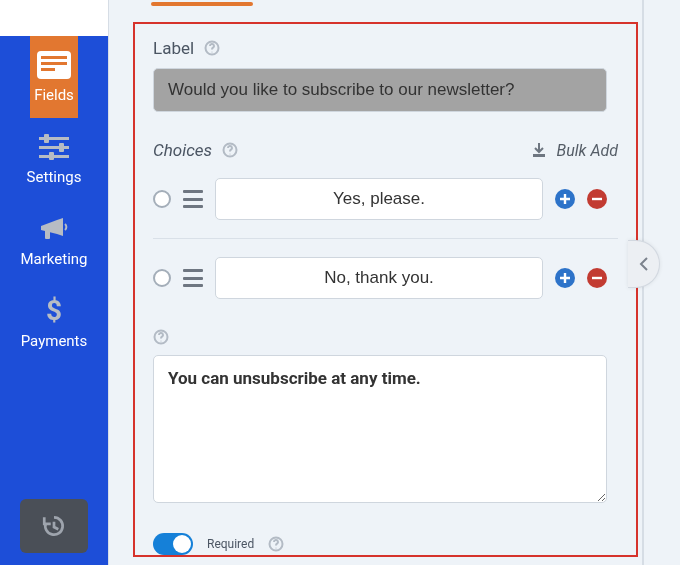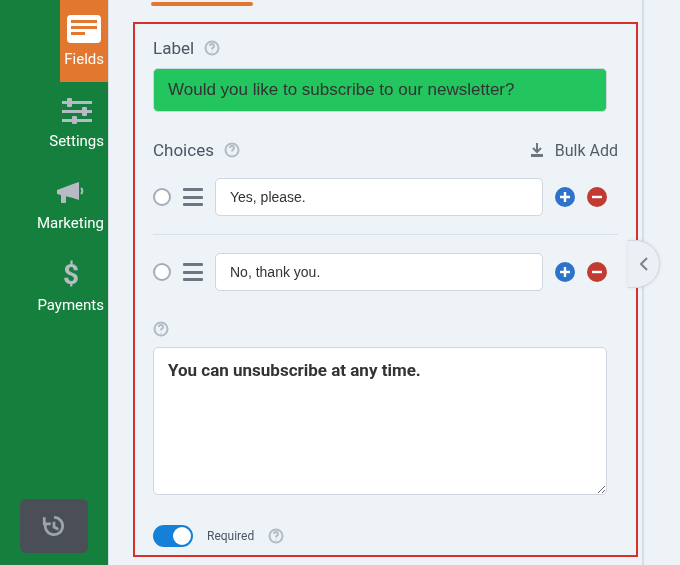--- a/index.html
+++ b/index.html
@@ -1,44 +1,44 @@
 <!DOCTYPE html>
 <html><head>
 <meta charset="utf-8">
 <style>
   * { box-sizing: border-box; margin: 0; padding: 0; }
   html, body { width: 680px; height: 565px; font-family: -apple-system, BlinkMacSystemFont, "Segoe UI", Roboto, sans-serif; background: #fff; overflow: hidden; }
   .app { display: flex; width: 100%; height: 100%; }
-  .sidebar { width: 108px; background: #15803d; display: flex; flex-direction: column; align-items: flex-end; position: relative; }
+  .sidebar { width: 108px; background: #1d4ed8; display: flex; flex-direction: column; align-items: center; position: relative; margin-top: 36px; }
   .side-item { display: flex; flex-direction: column; align-items: center; justify-content: center; gap: 6px; padding: 14px 4px 14px; color: #fff; font-size: 15px; cursor: pointer; }
   .side-item.active { background: #e27730; }
   .side-item .icon-box { width: 36px; height: 30px; display: flex; align-items: center; justify-content: center; }
   .side-item.active .icon-svg { fill: #fff; }
   .side-item .icon-svg { fill: #b7bcc4; }
   .side-item.active .icon-svg { fill: #fff; }
   .side-label { color: #fff; font-weight: 400; }
   .bottom-btn { position: absolute; bottom: 12px; left: 20px; width: 68px; height: 54px; background: #4a4f57; border-radius: 6px; display: flex; align-items: center; justify-content: center; cursor: pointer; }
   .bottom-btn svg { fill: #9ea4ad; }
   .main { flex: 1; position: relative; background: #eef3f8; border-left: 1px solid #d6dde5; }
   .canvas { position: absolute; left: 12px; right: 42px; top: 0; bottom: 0; background: #eef3f8; }
   .tab-indicator { position: absolute; top: 2px; left: 30px; width: 102px; height: 4px; background: #e27730; border-radius: 2px; }
   .panel { position: absolute; top: 22px; left: 12px; right: 0; bottom: 8px; border: 2px solid #d6322b; padding: 14px 18px 24px 18px; }
   .section-label { color: #4b5563; font-size: 17px; margin-bottom: 10px; display: flex; align-items: center; gap: 10px; }
   .help-icon { width: 16px; height: 16px; display: inline-flex; align-items: center; justify-content: center; }
   .help-icon svg { fill: none; stroke: #b3bbc5; stroke-width: 2; }
-  .txt-input { width: 454px; max-width: 100%; padding: 11px 14px; font-size: 17px; border: 1px solid #cfd6de; border-radius: 5px; background: #22c55e; color: #333; }
-  .choices-header { display: flex; align-items: center; justify-content: space-between; margin-top: 28px; margin-bottom: 14px; }
+  .txt-input { width: 454px; max-width: 100%; padding: 11px 14px; font-size: 17px; border: 1px solid #cfd6de; border-radius: 5px; background: #a3a3a3; color: #333; }
+  .choices-header { display: flex; align-items: center; justify-content: space-between; margin-top: 28px; margin-bottom: 14px; font-style: italic; }
   .bulk-add { display: flex; align-items: center; gap: 10px; color: #555d67; font-size: 16px; cursor: pointer; }
   .bulk-add svg { fill: #6e7681; }
   .choice-row { display: flex; align-items: center; gap: 12px; padding: 4px 0; }
   .choice-rows-sep { border-top: 1px solid #d9e0e8; margin: 14px 0 14px 0; }
   .radio-dot { width: 18px; height: 18px; border: 2px solid #a4aeb9; border-radius: 50%; background: #fff; flex-shrink: 0; cursor: pointer; }
   .drag-handle { width: 20px; height: 18px; flex-shrink: 0; cursor: grab; display: flex; flex-direction: column; justify-content: space-between; }
   .drag-handle span { display: block; height: 3px; background: #6e7681; border-radius: 1px; }
-  .choice-input { flex: 1; max-width: 328px; padding: 10px 14px; font-size: 14px; border: 1px solid #cfd6de; border-radius: 5px; background: #fff; color: #333; }
+  .choice-input { flex: 1; max-width: 328px; padding: 10px 14px; font-size: 17px; border: 1px solid #cfd6de; border-radius: 5px; background: #fff; color: #333; text-align: center; }
   .circ-btn { width: 20px; height: 20px; border-radius: 50%; display: flex; align-items: center; justify-content: center; color: #fff; font-weight: bold; font-size: 14px; cursor: pointer; flex-shrink: 0; }
   .add-btn { background: #2d73c9; }
   .remove-btn { background: #c23b32; }
   .desc-block { margin-top: 26px; }
   .desc-ta { width: 454px; max-width: 100%; height: 148px; padding: 12px 14px; font-size: 17px; border: 1px solid #cfd6de; border-radius: 5px; background: #fff; color: #333; resize: both; font-family: inherit; font-weight: bold; }
   .required-row { display: flex; align-items: center; gap: 14px; margin-top: 26px; }
   .toggle { width: 40px; height: 22px; background: #1580d8; border-radius: 20px; position: relative; cursor: pointer; }
   .toggle .knob { position: absolute; top: 2px; right: 2px; width: 18px; height: 18px; background: #fff; border-radius: 50%; }
   .req-label { color: #4b5563; font-size: 12px; }
   .right-tab { position: absolute; right: 20px; top: 240px; width: 32px; height: 48px; background: #eceff3; border: 1px solid #d2d8e0; border-left: none; border-top-right-radius: 24px; border-bottom-right-radius: 24px; display: flex; align-items: center; justify-content: center; cursor: pointer; box-shadow: 0 0 4px rgba(0,0,0,0.08); }

